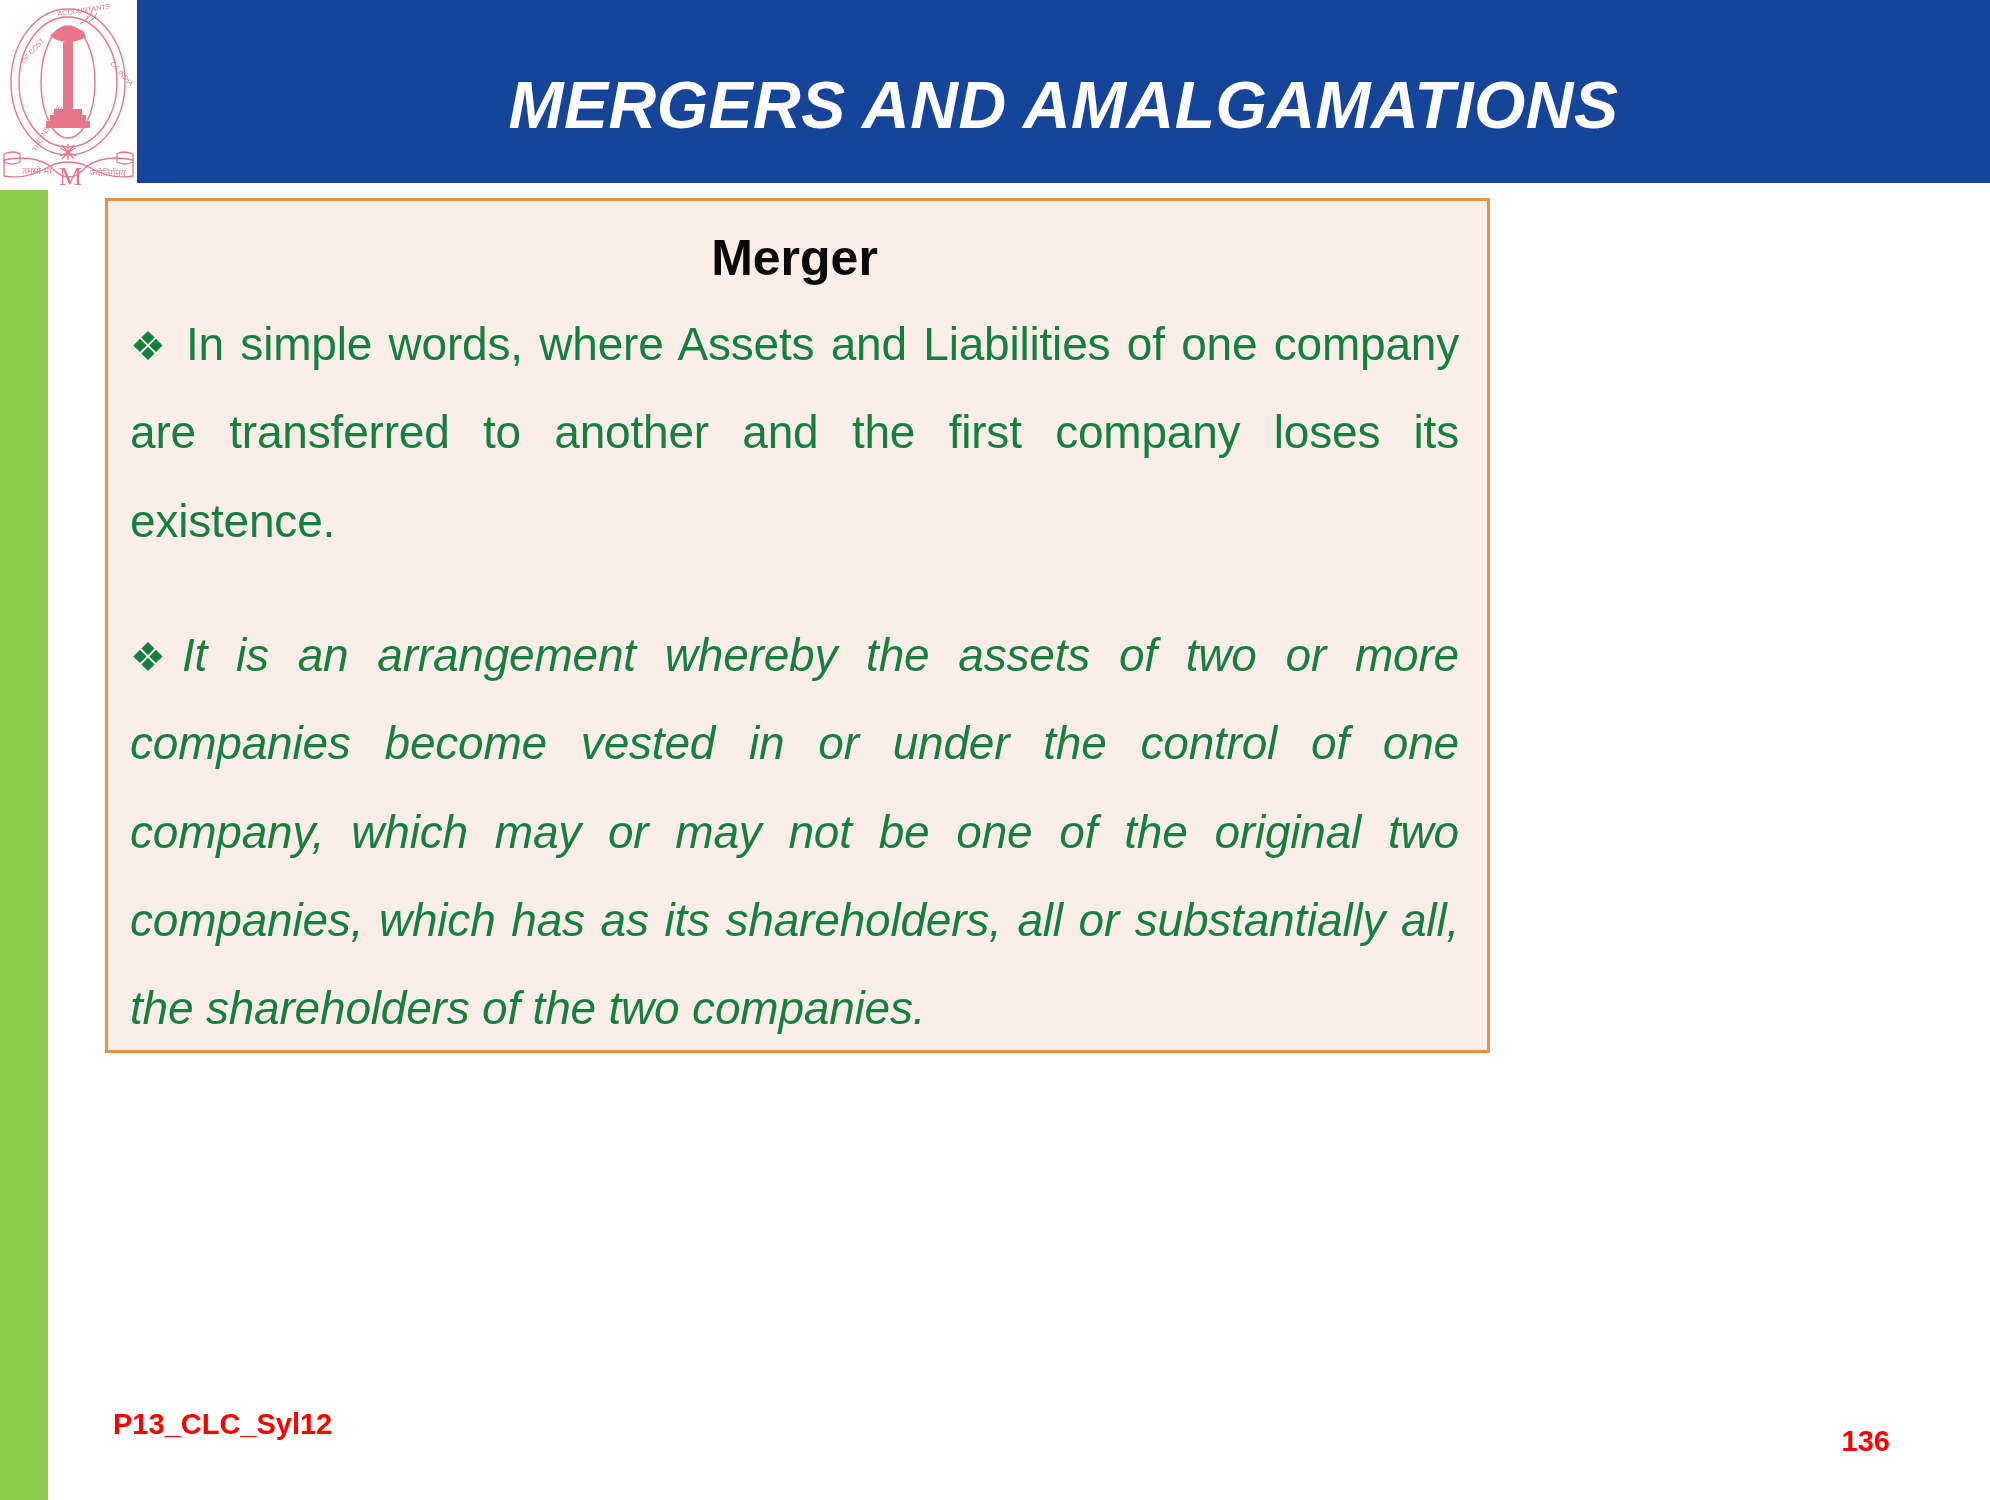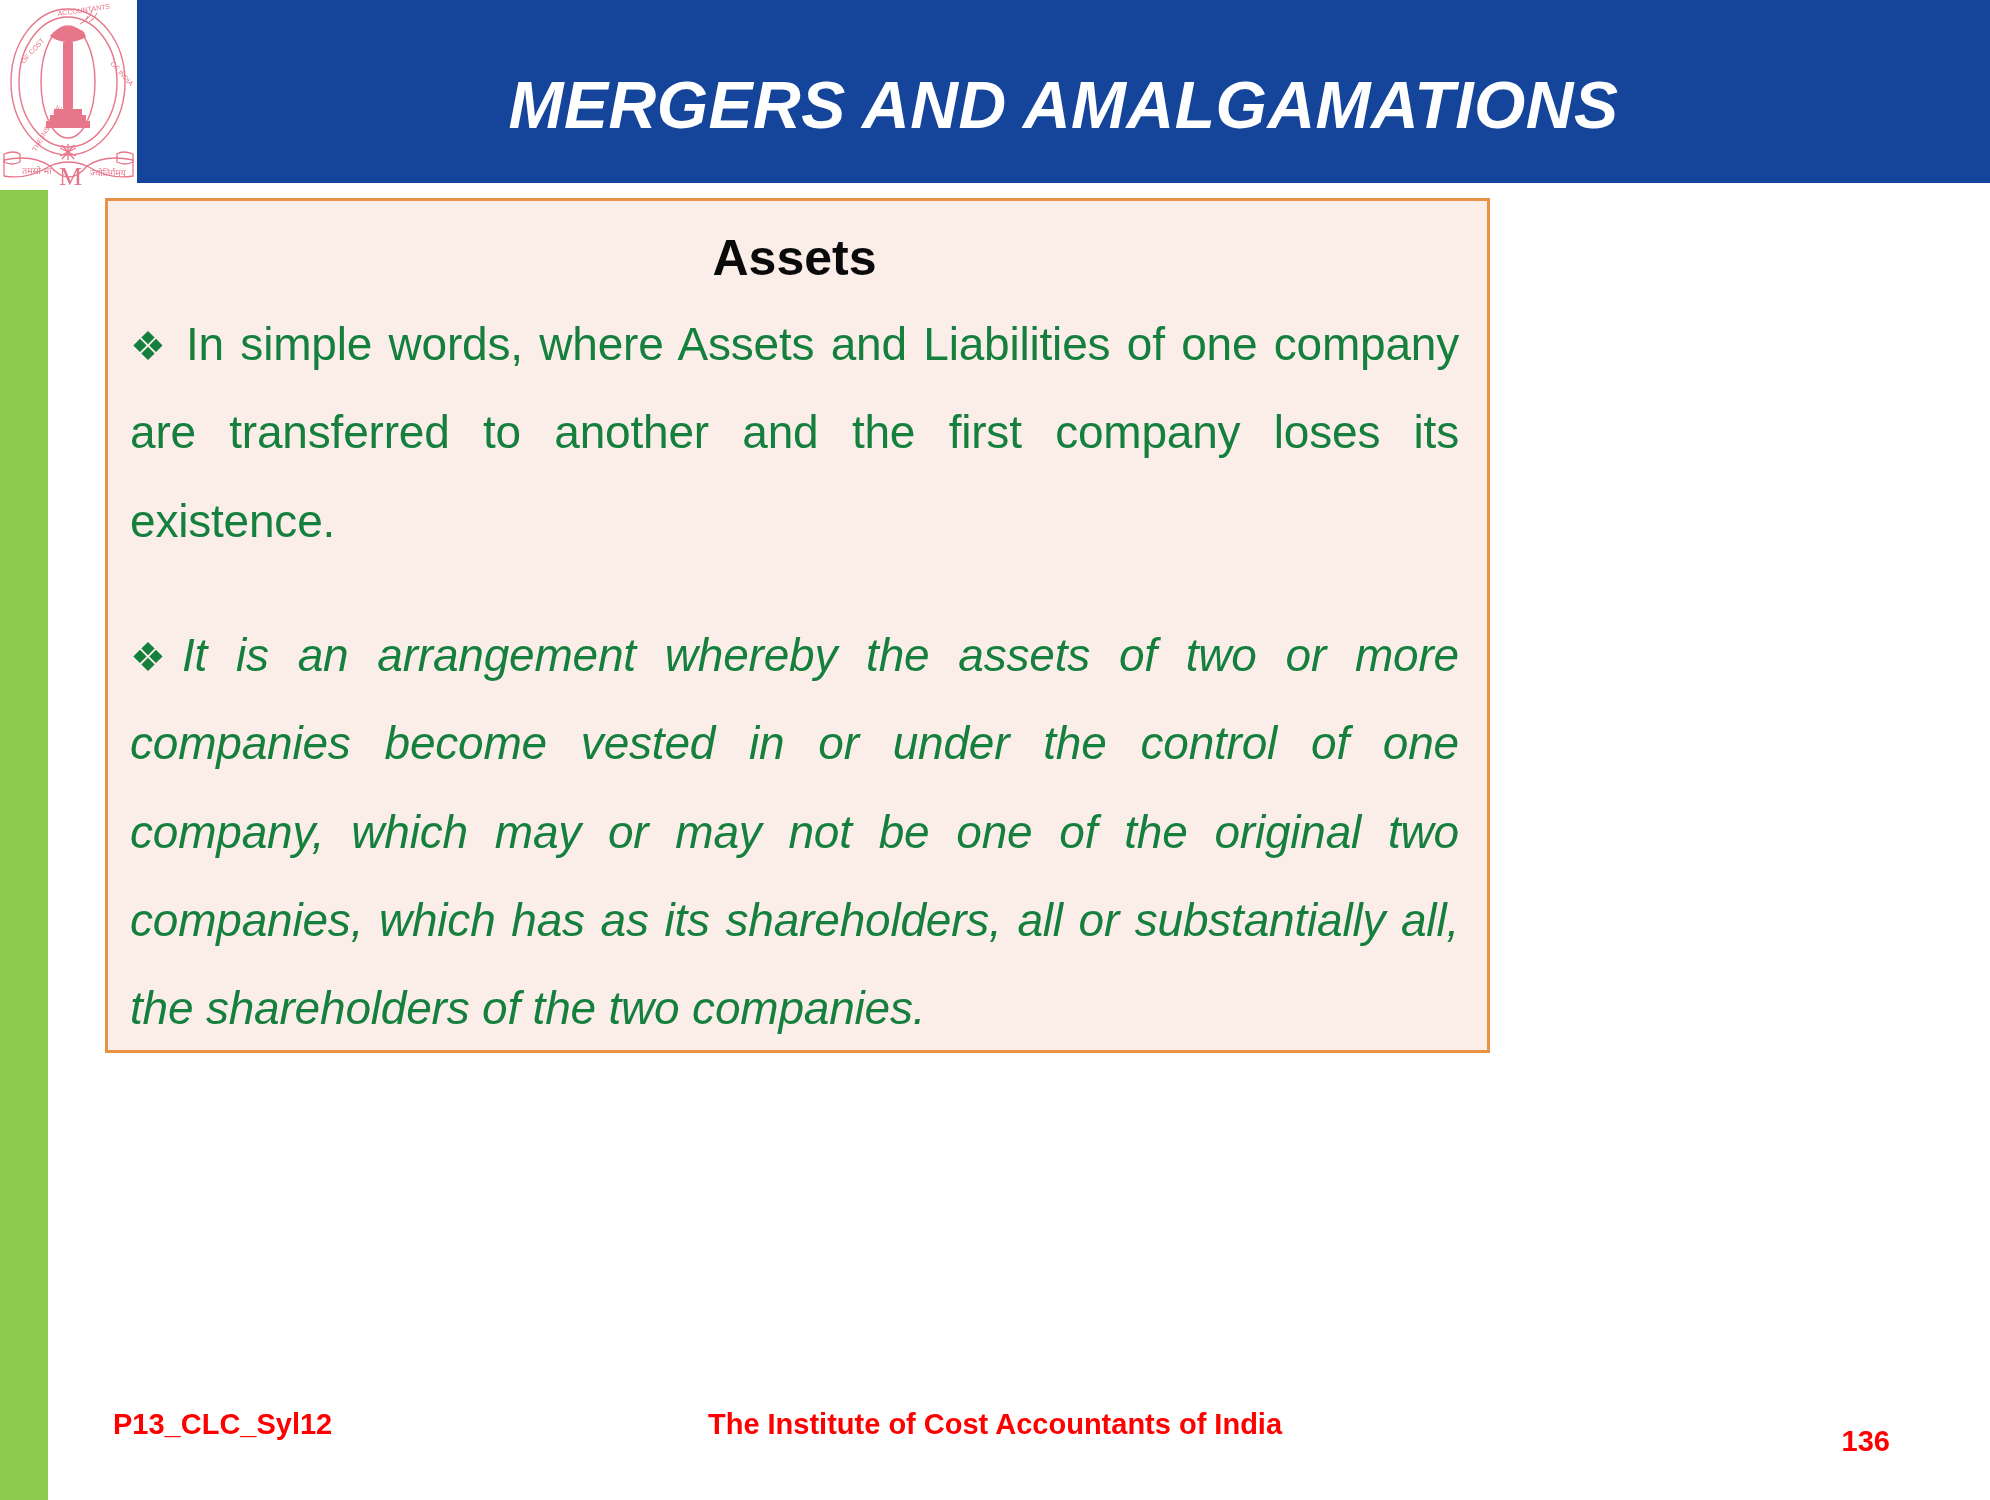--- a/index.html
+++ b/index.html
@@ -179,26 +179,25 @@
       </g>
     </svg>
   </div>
 
   <div id="title-band"></div>
   <div id="slide-title">MERGERS AND AMALGAMATIONS</div>
 
   <div id="green-bar"></div>
 
   <div id="content-box">
-    <div id="content-heading">Assets</div>
+    <div id="content-heading">Merger</div>
 
     <p class="body-para" id="para-1"><span class="bullet-glyph">❖</span><span> </span><span>In simple words, where Assets and Liabilities of one company are transferred to another and the first company loses its existence.</span></p>
 
     <p class="body-para" id="para-2"><span class="bullet-glyph">❖</span><span></span><span>It is an arrangement whereby the assets of two or more companies become vested in or under the control of one company, which  may or may not  be one of the  original two companies, which has as its shareholders, all or substantially all, the shareholders of the two companies.</span></p>
   </div>
 
   <div id="footer">
     <div class="footer-text" id="footer-left">P13_CLC_Syl12</div>
-    <div class="footer-text" id="footer-center">The Institute of Cost Accountants of India</div>
     <div class="footer-text" id="footer-right">136</div>
   </div>
 
 </div>
 
 </body></html>

